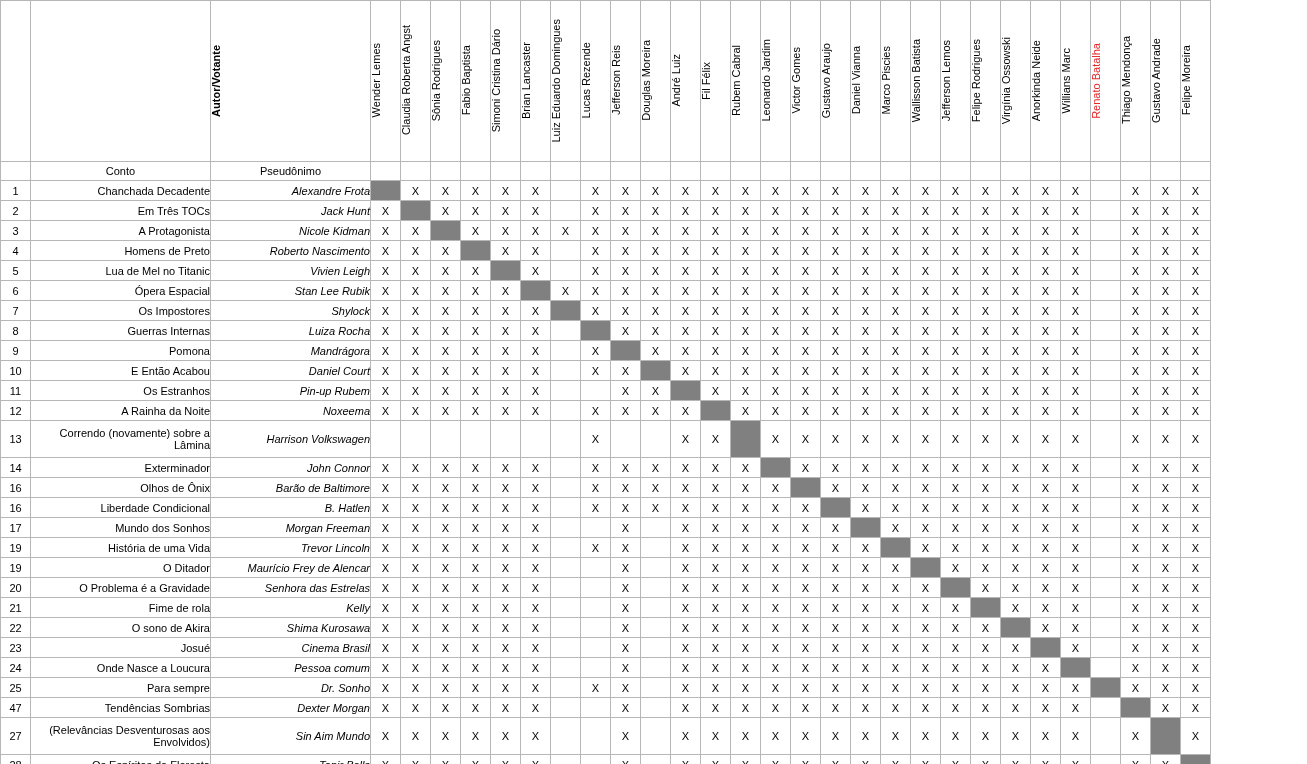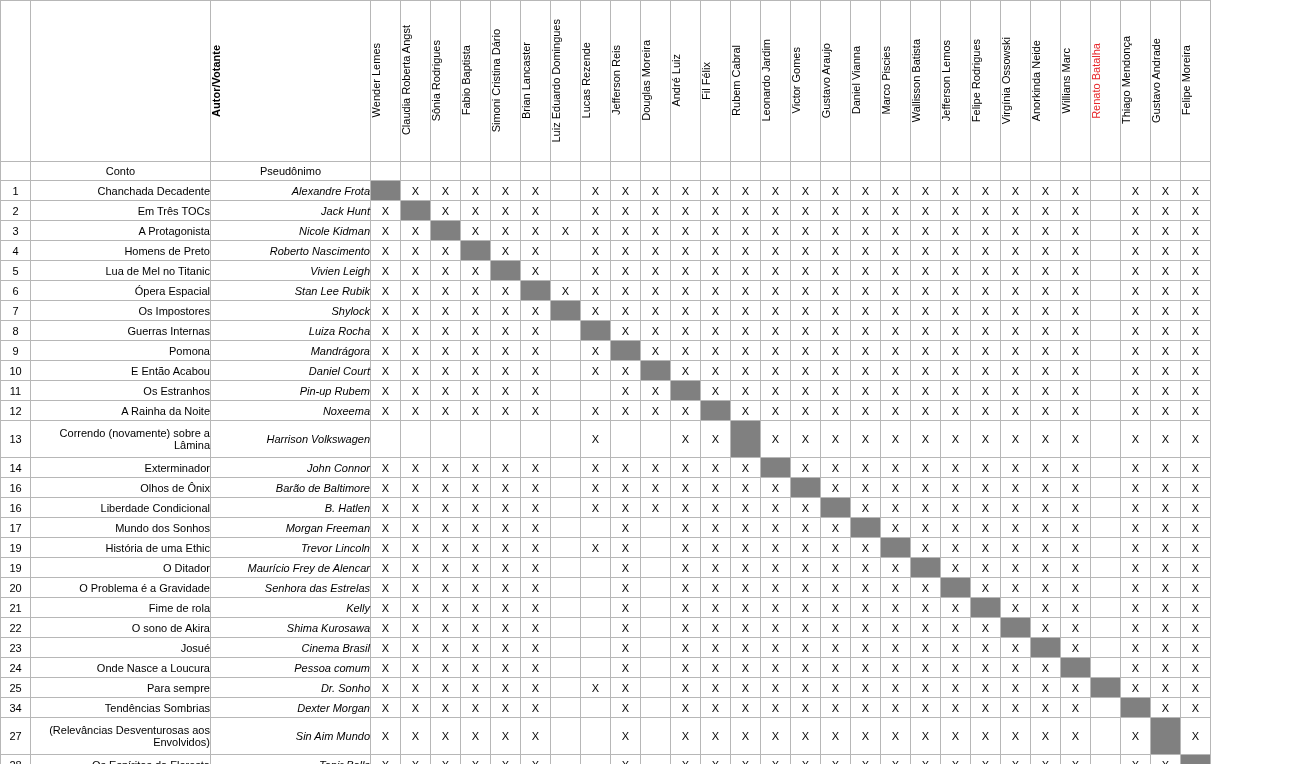--- a/index.html
+++ b/index.html
@@ -751,21 +751,21 @@
         <td class="mark">X</td>
         <td class="mark">X</td>
         <td class="mark">X</td>
         <td class="mark"></td>
         <td class="mark">X</td>
         <td class="mark">X</td>
         <td class="mark">X</td>
       </tr>
       <tr class="data-row">
         <td class="num">19</td>
-        <td class="conto">História de uma Ethic</td>
+        <td class="conto">História de uma Vida</td>
         <td class="pseudo">Trevor Lincoln</td>
         <td class="mark">X</td>
         <td class="mark">X</td>
         <td class="mark">X</td>
         <td class="mark">X</td>
         <td class="mark">X</td>
         <td class="mark">X</td>
         <td class="mark"></td>
         <td class="mark">X</td>
         <td class="mark">X</td>
@@ -1014,21 +1014,21 @@
         <td class="mark">X</td>
         <td class="mark">X</td>
         <td class="mark">X</td>
         <td class="mark">X</td>
         <td class="mark self" style="background: rgb(128, 128, 128);"></td>
         <td class="mark">X</td>
         <td class="mark">X</td>
         <td class="mark">X</td>
       </tr>
       <tr class="data-row">
-        <td class="num">34</td>
+        <td class="num">47</td>
         <td class="conto">Tendências Sombrias</td>
         <td class="pseudo">Dexter Morgan</td>
         <td class="mark">X</td>
         <td class="mark">X</td>
         <td class="mark">X</td>
         <td class="mark">X</td>
         <td class="mark">X</td>
         <td class="mark">X</td>
         <td class="mark"></td>
         <td class="mark"></td>

